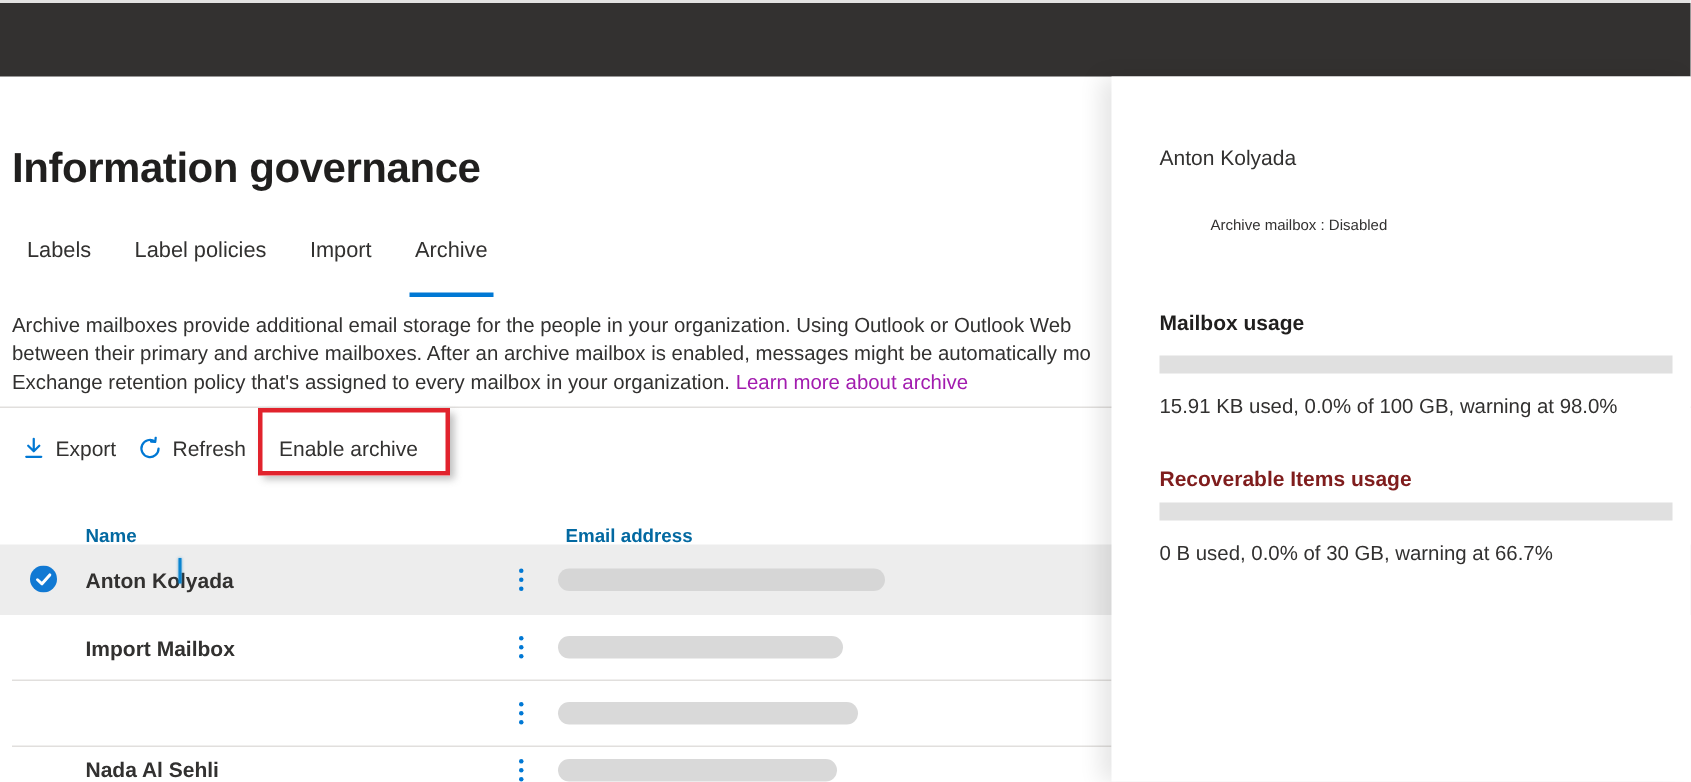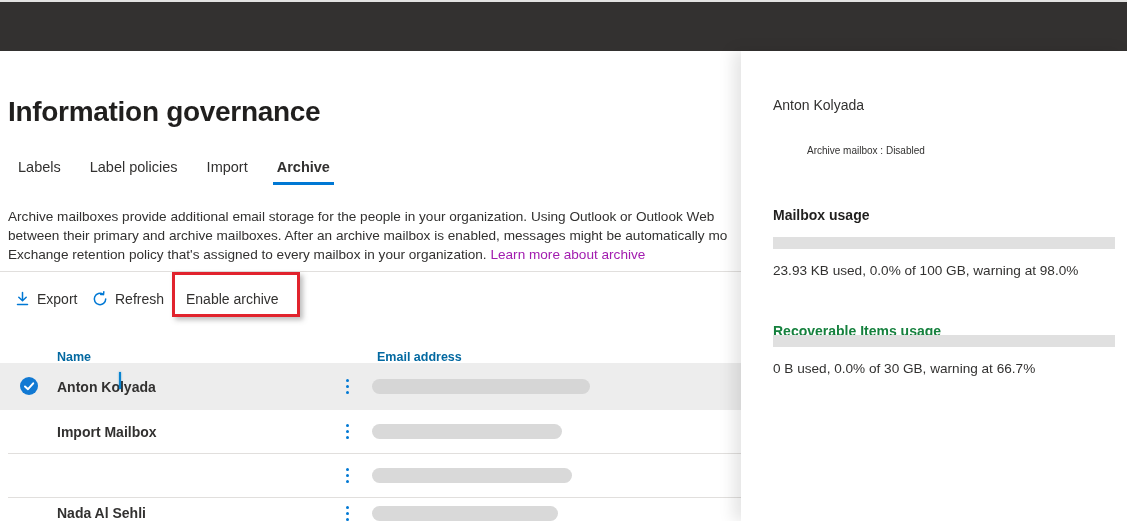--- a/index.html
+++ b/index.html
@@ -10,21 +10,21 @@
   
   .top-edge { left:0; top:0; width:1127px; height:2px; background:#e3e2e1; }
   .topbar { left:0; top:2px; width:1127px; height:49px; background:#333130; }
 
   
   .page-title { left:8px; top:96px; font-size:28px; font-weight:bold; color:#201f1e; letter-spacing:-0.3px; }
 
   
   .tabbar { left:17px; top:159px; display:flex; gap:27px; }
   .tab { font-size:14.5px; color:#323130; padding:0 1px 9px 1px; cursor:pointer; white-space:nowrap; }
-  .tab.active { font-weight:bold; border-bottom:3px solid #0078d4; padding:0 4px 7px 4px; margin:0 -3px; }
+  .tab.active { font-weight:normal; border-bottom:3px solid #0078d4; padding:0 4px 20px 4px; margin:0 -3px; }
 
   
   .description { left:8px; top:207px; width:1119px; font-size:13.6px; line-height:19px; color:#323130; }
   .description div { white-space:nowrap; overflow:hidden; }
   .learn-link { color:#a21caf; text-decoration:none; cursor:pointer; }
 
   .divider-top { left:0; top:271px; width:1127px; height:1px; background:#e1dfdd; }
 
   
   .tbtn { display:flex; align-items:center; gap:7px; font-size:14px; color:#323130; cursor:pointer; height:22px; }
@@ -61,21 +61,21 @@
     box-shadow:0 0 2px rgba(10,132,208,0.7); z-index:3; }
 
   
   .panel { left:741px; top:51px; width:386px; height:470px; background:#fff; z-index:10;
     box-shadow:-8px 0 14px rgba(0,0,0,0.10); }
   .panel .p-name { left:32px; top:46px; font-size:14px; }
   .panel .p-status { left:32px; top:94px; font-size:10px;margin-left:34px; }
   .panel .p-head1 { left:32px; top:156px; font-size:14px; font-weight:bold; color:#201f1e; }
   .panel .p-bar1 { left:32px; top:186px; }
   .panel .p-detail1 { left:32px; top:212px; font-size:13.6px; }
-  .panel .p-head2 { left:32px; top:260px; font-size:14px; font-weight:bold; color:#15803d;margin-top:12px; }
+  .panel .p-head2 { left:32px; top:260px; font-size:14px; font-weight:bold; color:#7f1d1d; }
   .panel .p-bar2 { left:32px; top:284px; }
   .panel .p-detail2 { left:32px; top:310px; font-size:13.6px; }
   .progress-track { width:342px; height:12px; background:#e0e0e0; }
   .progress-fill { height:100%; background:#0078d4; width:0%; }
 </style>
 </head>
 <body>
 
 <div class="abs top-edge"></div>
 <div class="abs topbar"></div>
@@ -172,20 +172,20 @@
 </div>
 
 <div class="abs panel">
   <div class="abs p-name">Anton Kolyada</div>
   <div class="abs p-status">Archive mailbox : Disabled</div>
 
   <div class="abs p-head1">Mailbox usage</div>
   <div class="abs p-bar1 progress-track">
     <div class="progress-fill" style="width: 0%;"></div>
   </div>
-  <div class="abs p-detail1">23.93 KB used, 0.0% of 100 GB, warning at 98.0%</div>
+  <div class="abs p-detail1">15.91 KB used, 0.0% of 100 GB, warning at 98.0%</div>
 
   <div class="abs p-head2">Recoverable Items usage</div>
   <div class="abs p-bar2 progress-track">
     <div class="progress-fill" style="width: 0%;"></div>
   </div>
   <div class="abs p-detail2">0 B used, 0.0% of 30 GB, warning at 66.7%</div>
 </div>
 
 </body></html>

